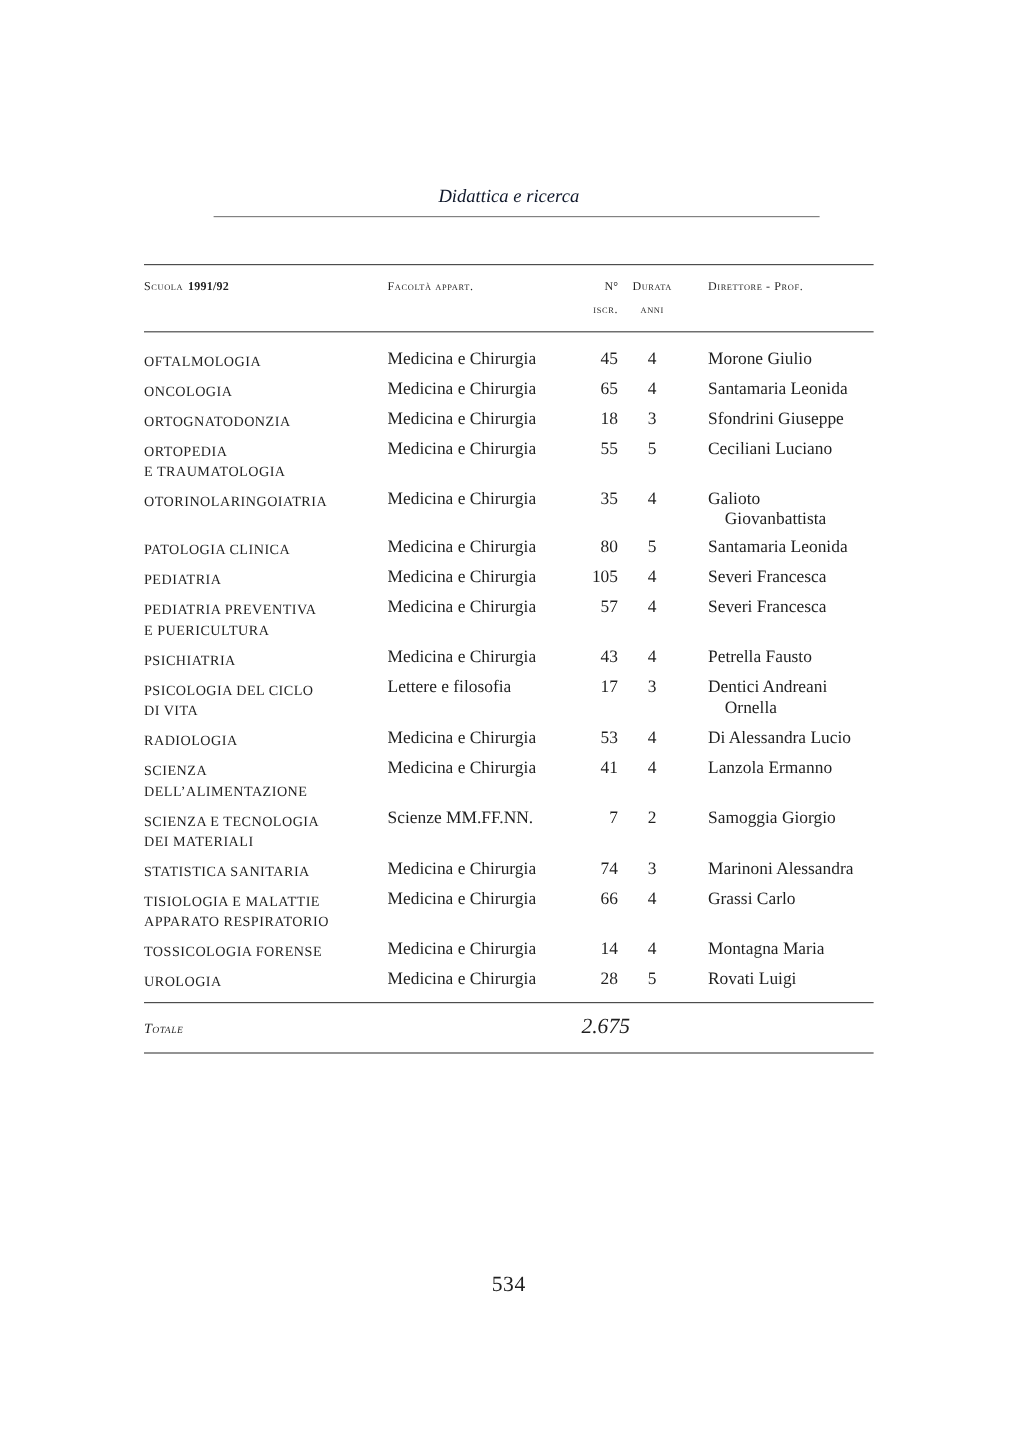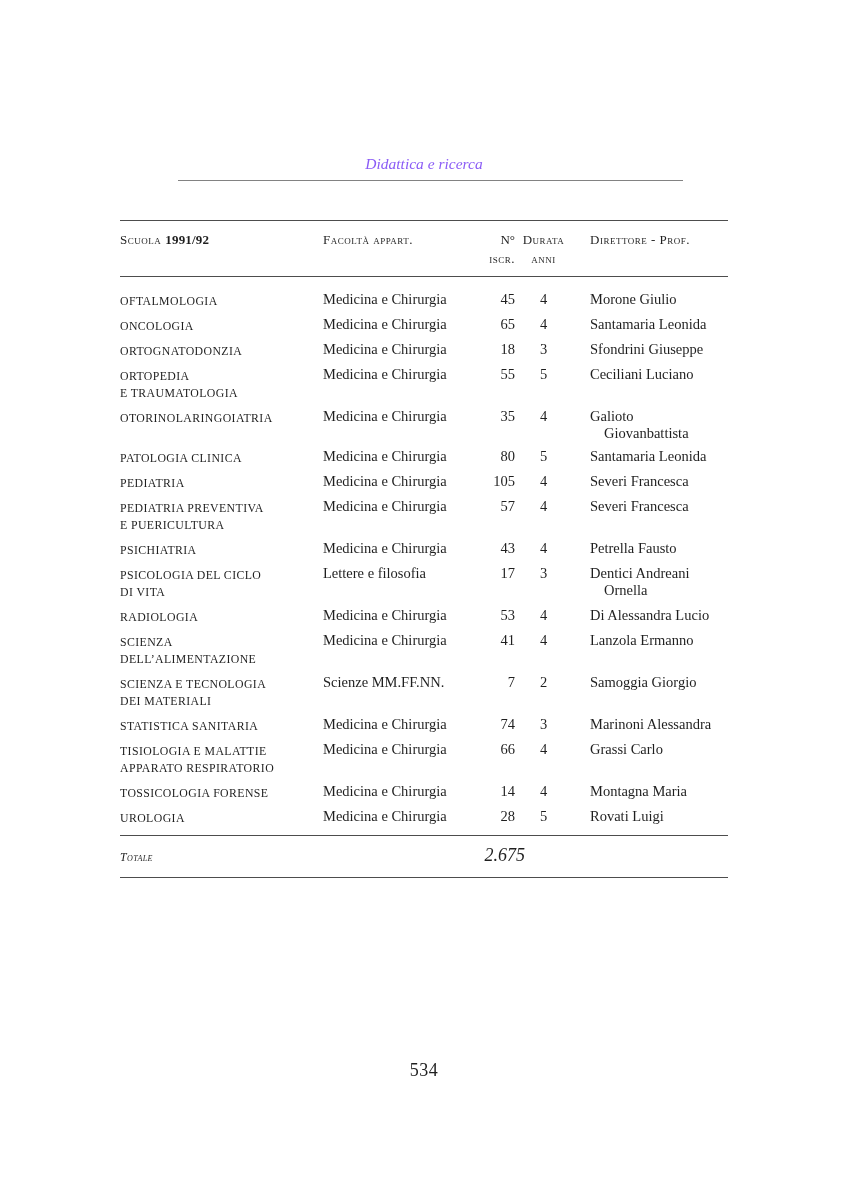--- a/index.html
+++ b/index.html
@@ -12,42 +12,42 @@
     overflow: hidden;
   }
   .page { width: 608px; margin: 0 auto; padding-top: 154px; }
 
   
   .running-title {
     text-align: center;
     font-style: italic;
     font-size: 15.5px;
     line-height: 19px;
-    color: #8b5cf6;
+    color: #0f172a;
   }
   .head-rule {
     border: 0; border-top: 1px solid #828282;
     width: 505px; margin: 7px 0 0 58px;
   }
 
   
   .t-rule { border: 0; border-top: 1px solid #4d4d4d; margin: 0; width: 608px; }
   .rule-top { margin-top: 39px; }
 
   
   .grid {
     display: grid;
     grid-template-columns: 203px 137px 55px 57px 156px;
     align-items: start;
   }
 
   .sc { font-variant: small-caps; letter-spacing: 0.5px; }
 
   
-  .thead { padding: 9px 0 8px 0; font-size: 13px; line-height: 19px; }
+  .thead { padding: 9px 0 8px 0; font-size: 10px; line-height: 19px; }
   .th-school .year { font-weight: bold; letter-spacing: 0.2px; margin-left: 4px; font-variant: normal; }
   .th-enrolled { text-align: right; }
   .th-duration { text-align: center; }
   .th-director { padding-left: 18px; }
 
   
   .tbody { padding: 14px 0 2px 0; }
   .row { margin-bottom: 6px; line-height: 17px; }
   .cell { white-space: nowrap; }
   .cell-school { font-size: 11.8px; letter-spacing: 0.4px; padding-top: 2px; }

